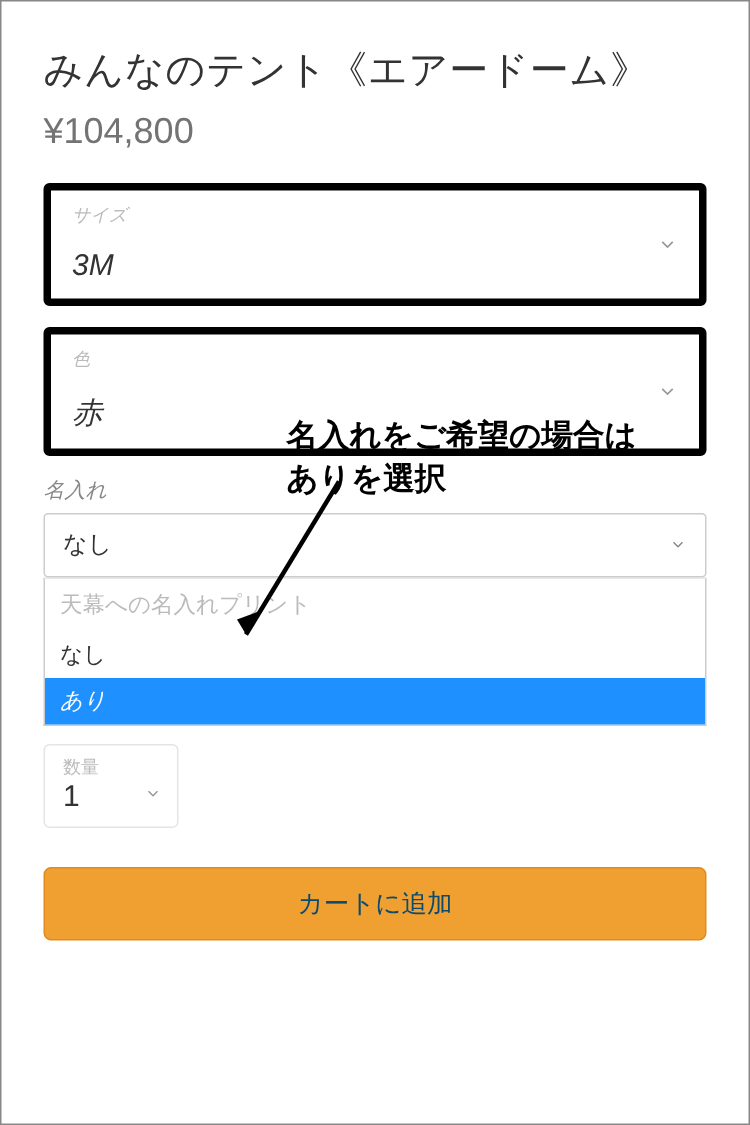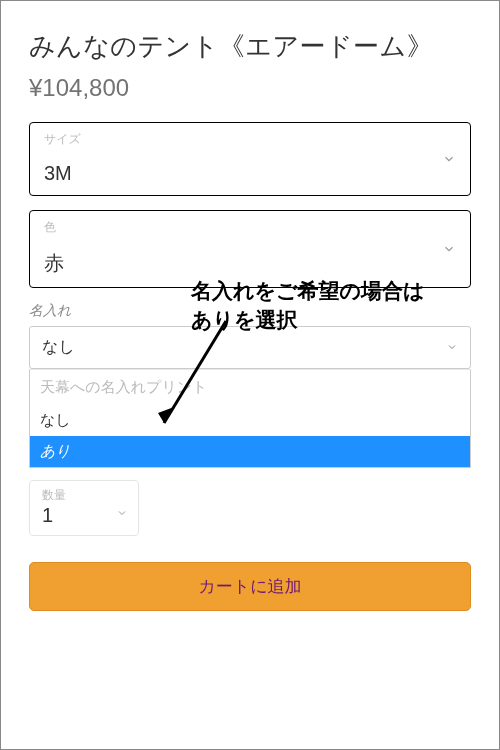--- a/index.html
+++ b/index.html
@@ -18,26 +18,27 @@
       color: #333;
       margin-bottom: 10px;
       letter-spacing: 0.5px;
     }
     .price {
       font-size: 24px;
       color: #737373;
       margin-bottom: 20px;
     }
     .field-group {
-      border: 1px solid #000000;
+      border: 5px solid #000000;
       border-radius: 4px;
       margin-bottom: 14px;
       padding: 8px 14px 10px 14px;
       position: relative;
       background: #fff;
+      font-style: italic;
     }
     .field-label {
       font-size: 12px;
       color: #bbb;
       display: block;
     }
     .field-value {
       font-size: 20px;
       color: #333;
       margin-top: 14px;
@@ -91,21 +92,21 @@
       background: #1e90ff;
       color: #fff;
       font-style: italic;
     }
     .qty-group {
       display: inline-block;
       border: 1px solid #e4e4e4;
       border-radius: 4px;
       padding: 6px 12px 8px 12px;
       position: relative;
-      width: 110px;
+      width: 90px;
       margin-bottom: 26px;
       margin-top: 2px;
     }
     .qty-label {
       font-size: 12px;
       color: #bbb;
     }
     .qty-value {
       font-size: 20px;
       color: #333;
@@ -114,21 +115,21 @@
       position: absolute;
       right: 10px;
       top: 26px;
       width: 12px;
       height: 12px;
       color: #999;
     }
     .add-cart {
       width: 100%;
       background: #f0a030;
-      color: #701a75;
+      color: #0c4a6e;
       border: 1px solid #e08a20;
       border-radius: 5px;
       padding: 12px 16px;
       font-size: 17px;
       text-align: center;
       cursor: pointer;
       font-family: Liberation Serif, serif;
     }
     .annotation {
       position: absolute;

